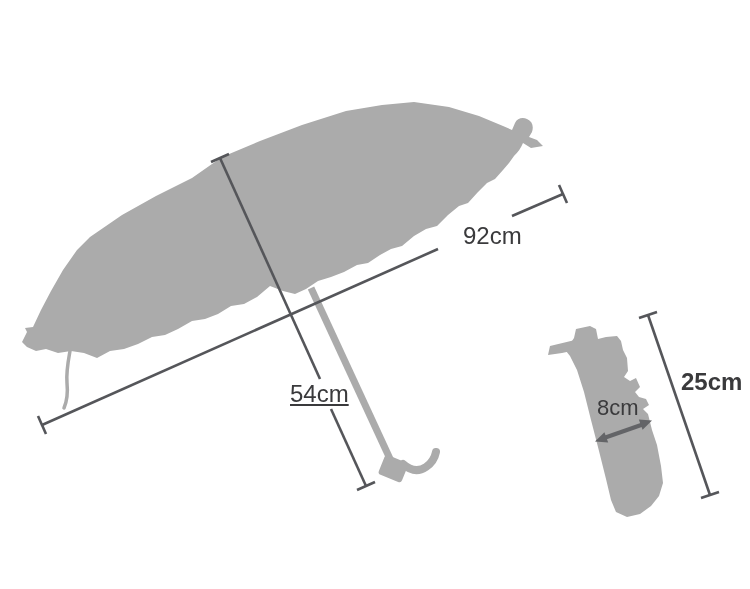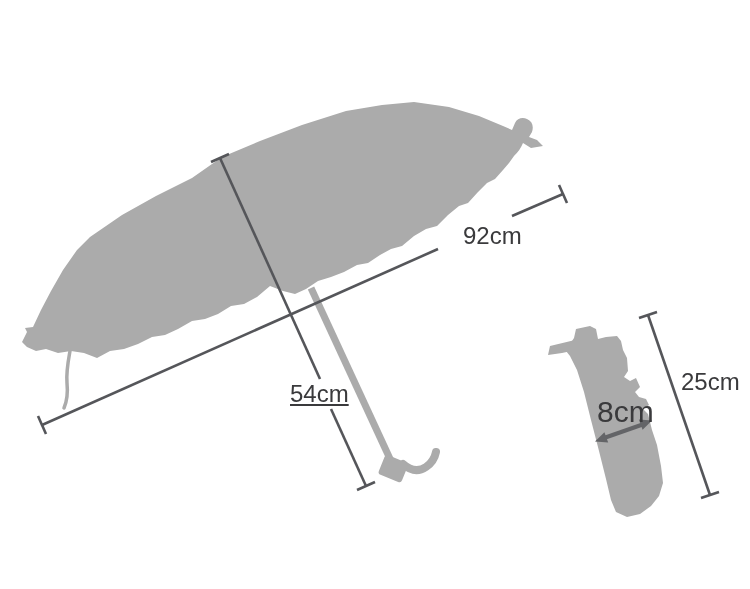--- a/index.html
+++ b/index.html
@@ -20,22 +20,22 @@
   }
   .dim-label{
     position:absolute;
     color:var(--text,#3a3a3c);
     font-size:24px;font-weight:400;
     white-space:nowrap;
     line-height:1;
   }
   #label-92{left:443px;top:224px;margin-left:20px;}
   #label-54{left:290px;top:382px;text-decoration:underline;}
-  #label-25{left:681px;top:370px;}
-  #label-8{left:597px;top:397px;font-size:30px;}
+  #label-25{left:681px;top:370px;font-weight:bold;}
+  #label-8{left:597px;top:397px;font-size:22px;}
   .silhouette{fill:var(--silhouette,#ababab);}
   .silhouette-stroke{stroke:var(--silhouette,#ababab);fill:none;}
   .measure{stroke:var(--line,#55565a);stroke-width:2.6;fill:none;}
   .arrow-part{fill:var(--arrow,#636467);}
   .arrow-shaft{stroke:var(--arrow,#636467);stroke-width:4;fill:none;}
 </style>
 </head>
 <body>
 
 <div class="stage">

